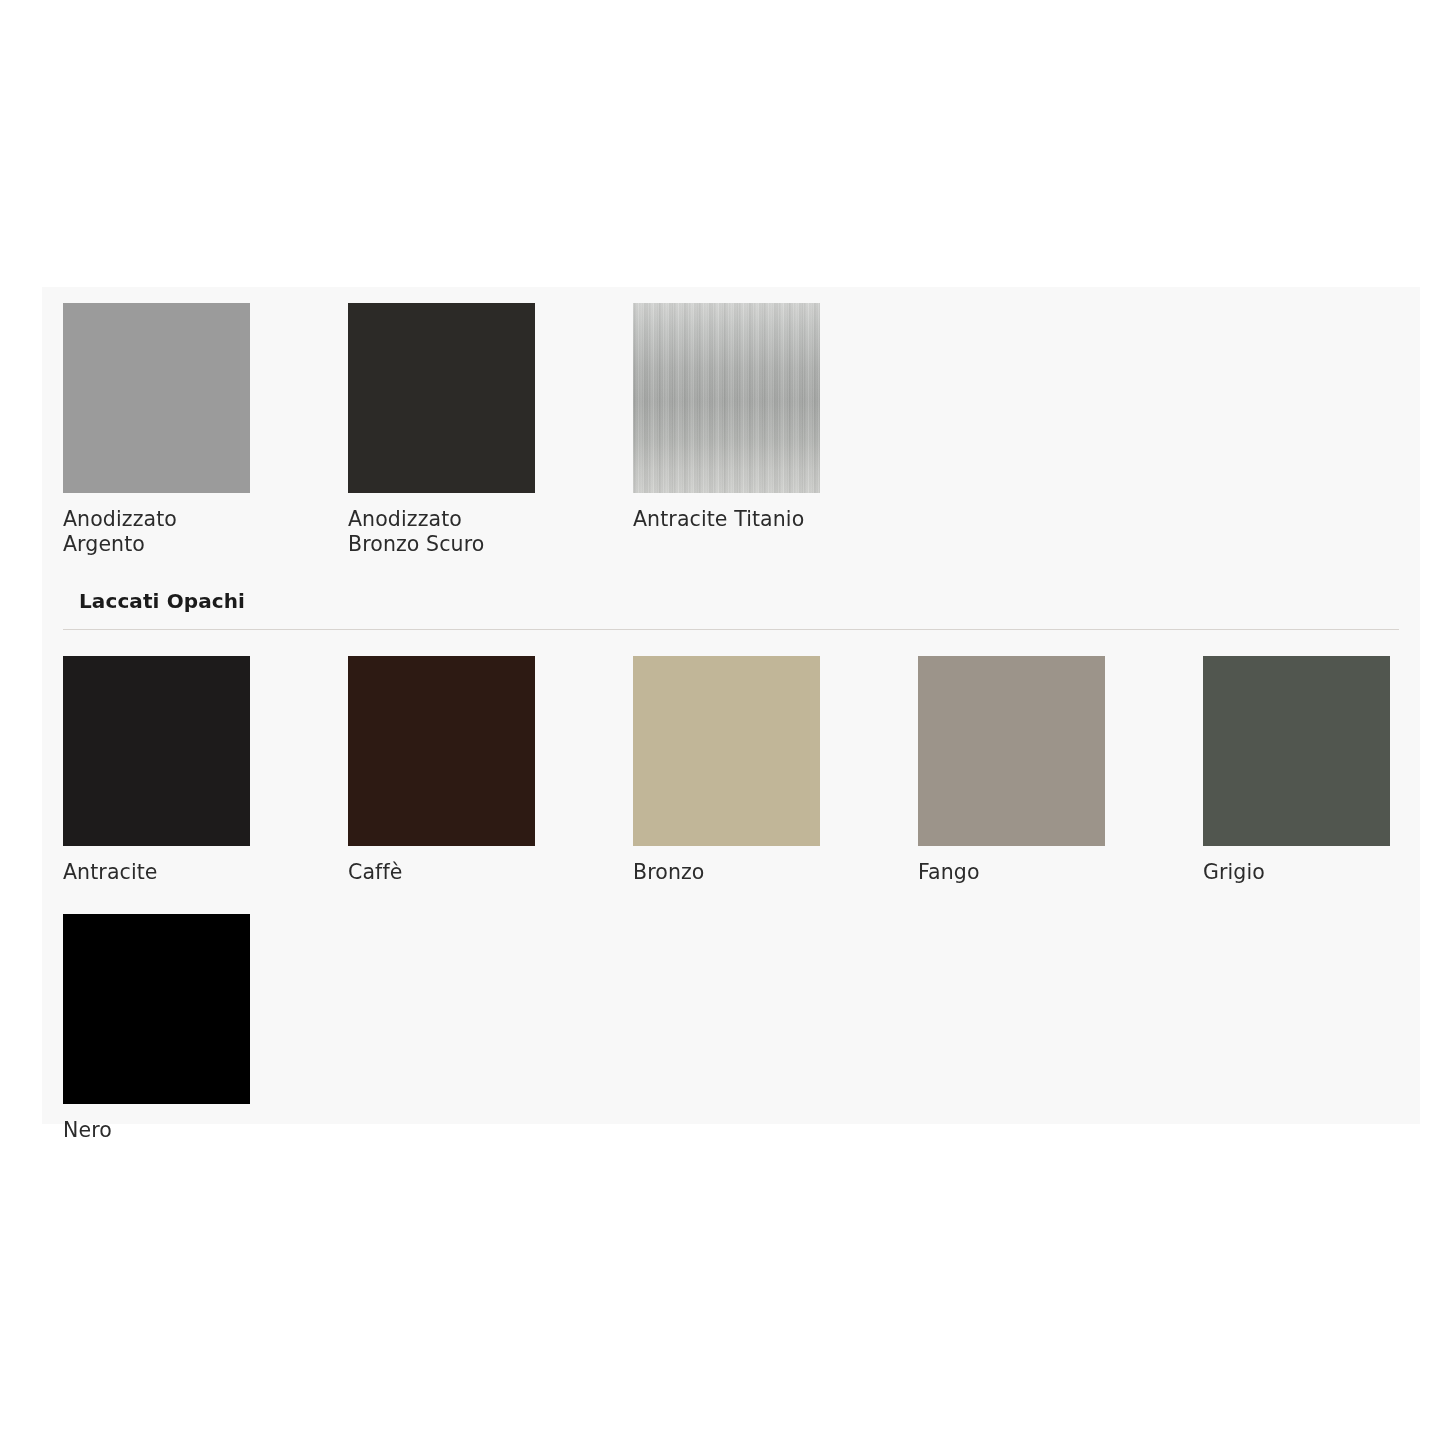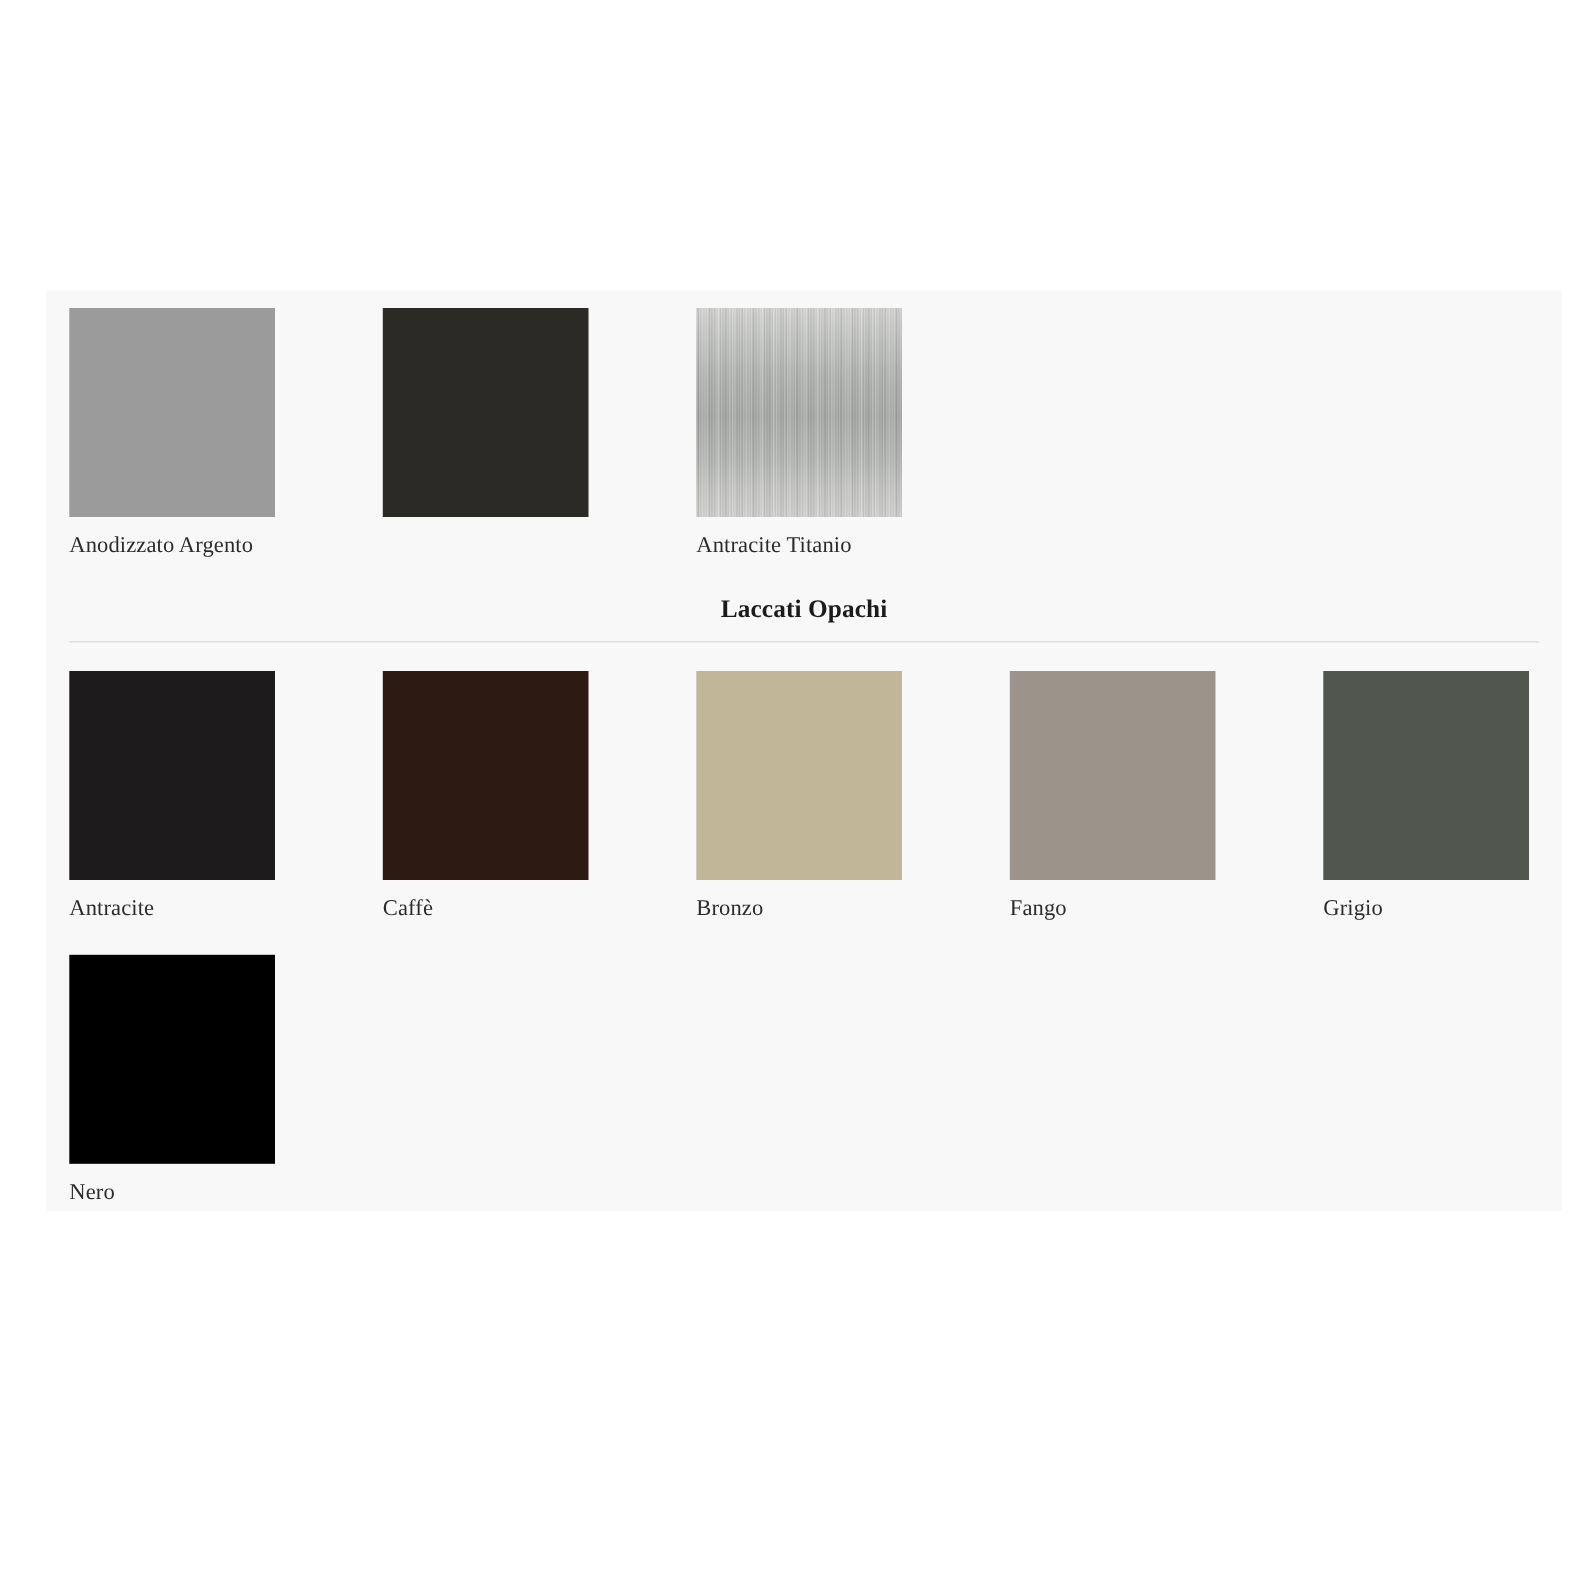--- a/index.html
+++ b/index.html
@@ -19,26 +19,25 @@
     width: 1445px;
     height: 1445px;
     background: #ffffff;
     overflow: hidden;
   }
 
   
   .finish-panel {
     position: absolute;
     left: 42px;
-    top: 264px;
+    top: 287px;
     width: 1378px;
     height: 837px;
     background: #f8f8f8;
     box-sizing: border-box;
-    font-family: Liberation Serif, serif;
   }
 
   .section {
     position: relative;
   }
 
   
   .swatch-grid {
     display: grid;
     grid-template-columns: repeat(5, 285px);
@@ -99,26 +98,25 @@
   }
 
   
   .section-head {
     padding-left: 21px;
     padding-right: 21px;
     margin-top: 32px;
   }
 
   .section-title {
-    font-size: 23px;
+    font-size: 20px;
     font-weight: bold;
     color: #1b1b1b;
     letter-spacing: 0.1px;
     margin: 16px;
-    text-align: center;
   }
 
   .section-rule {
     height: 1px;
     background: #d8d4d0;
     margin-top: 13px;
     width: 100%;
   }
 
   .row-gap-top { margin-top: 26px; }
@@ -136,20 +134,21 @@
     <div class="section first-row">
       <div class="swatch-grid">
 
         <div class="swatch-cell">
           <span class="swatch-chip" style="background-color: rgb(155, 155, 155);"></span>
           <div class="swatch-label">Anodizzato Argento</div>
         </div>
 
         <div class="swatch-cell">
           <span class="swatch-chip" style="background-color: rgb(44, 42, 39);"></span>
+          <div class="swatch-label">Anodizzato Bronzo Scuro</div>
         </div>
 
         <div class="swatch-cell">
           <span class="swatch-chip chip-brushed"></span>
           <div class="swatch-label">Antracite Titanio</div>
         </div>
 
       </div>
     </div>
 

